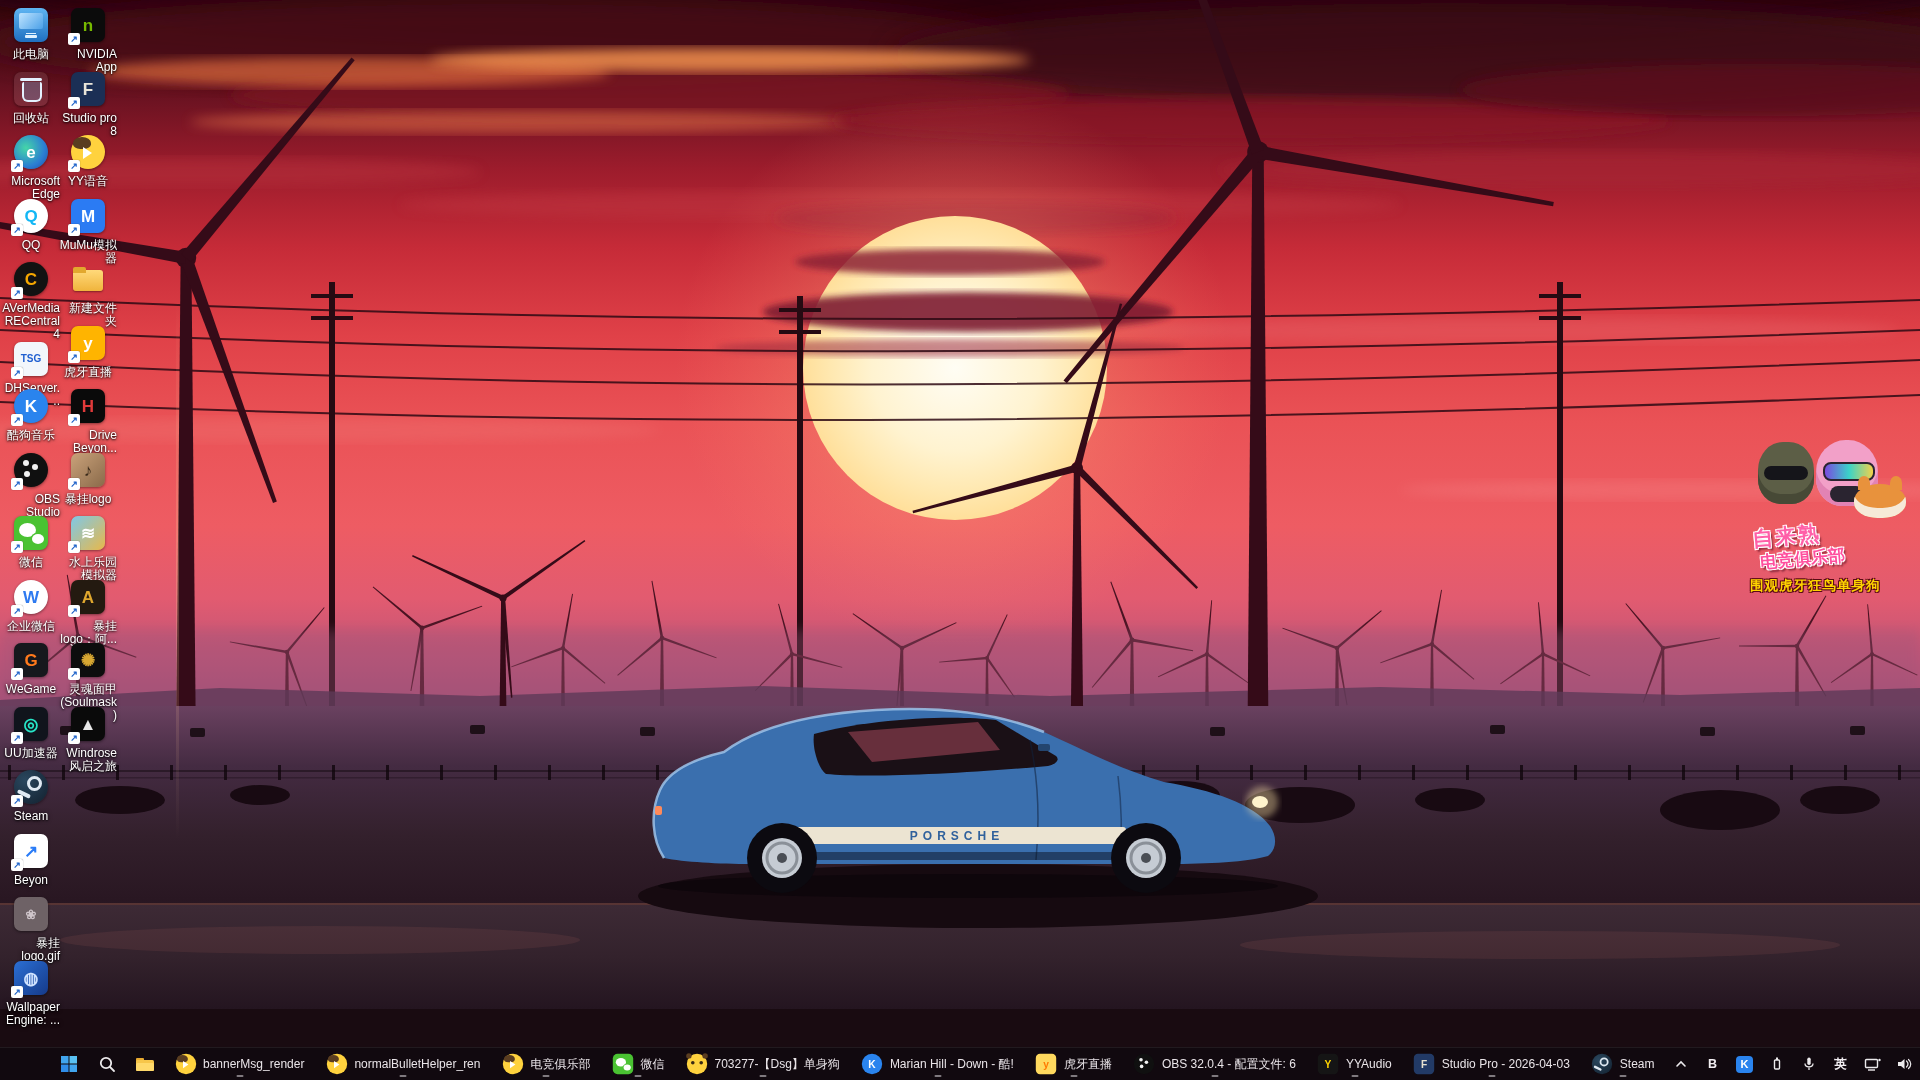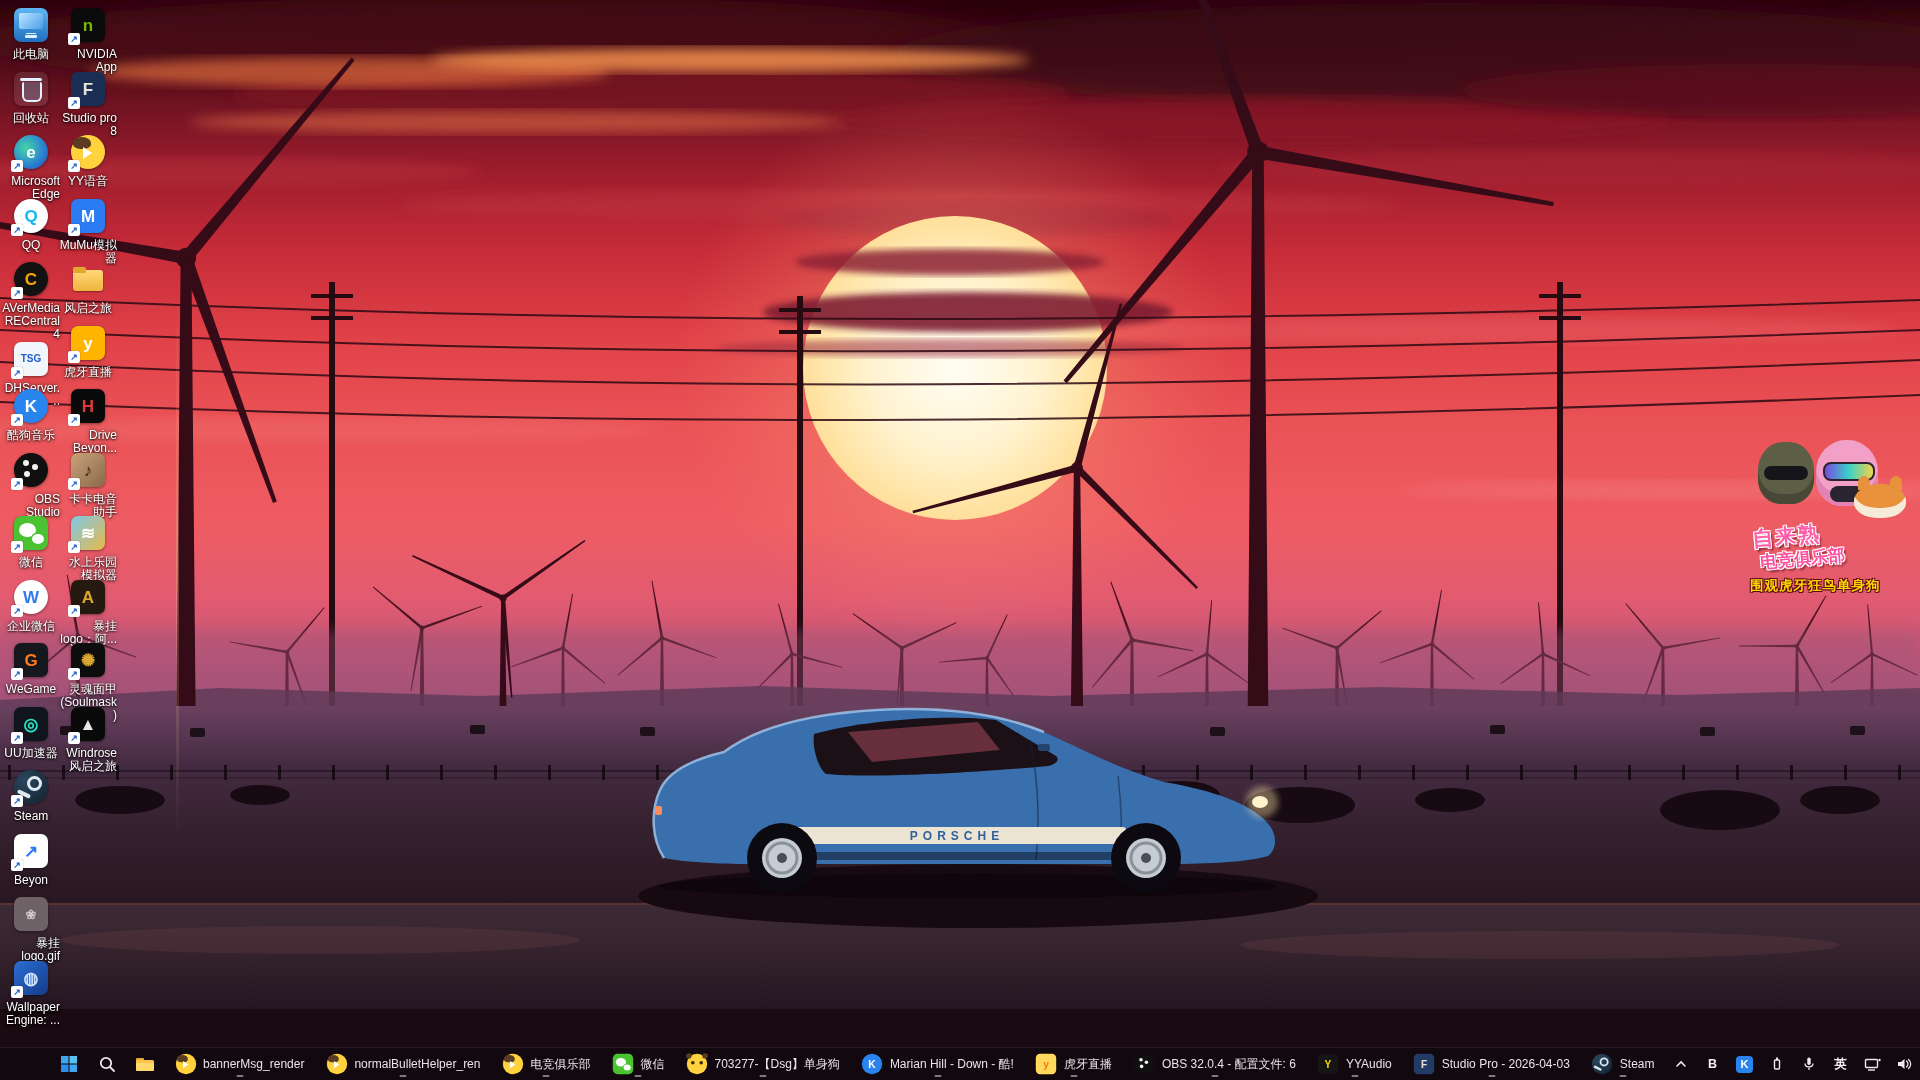--- a/index.html
+++ b/index.html
@@ -541,42 +541,42 @@
       </div>
       <div class="dicon" style="left: 59px; top: 199px;">
         <span class="ic kind-glyph" style="background: rgb(43, 123, 243);">
           <span class="g" style="color: rgb(255, 255, 255);">M</span>
           <span class="sc">↗</span>
         </span>
         <div class="lbl">MuMu模拟器</div>
       </div>
       <div class="dicon" style="left: 59px; top: 262px;">
         <span class="ic kind-folder"></span>
-        <div class="lbl">风启之旅</div>
+        <div class="lbl">新建文件夹</div>
       </div>
       <div class="dicon" style="left: 59px; top: 326px;">
         <span class="ic kind-glyph" style="background: rgb(255, 180, 0);">
           <span class="g" style="color: rgb(255, 255, 255);">y</span>
           <span class="sc">↗</span>
         </span>
         <div class="lbl">虎牙直播</div>
       </div>
       <div class="dicon" style="left: 59px; top: 389px;">
         <span class="ic kind-glyph" style="background: rgb(10, 10, 10);">
           <span class="g" style="color: rgb(224, 58, 58);">H</span>
           <span class="sc">↗</span>
         </span>
         <div class="lbl">Drive Beyon...</div>
       </div>
       <div class="dicon" style="left: 59px; top: 453px;">
         <span class="ic kind-glyph" style="background: linear-gradient(135deg, rgb(202, 162, 122), rgb(138, 106, 74));">
           <span class="g" style="color: rgb(58, 42, 26);">♪</span>
           <span class="sc">↗</span>
         </span>
-        <div class="lbl">卡卡电音助手</div>
+        <div class="lbl">暴挂logo</div>
       </div>
       <div class="dicon" style="left: 59px; top: 516px;">
         <span class="ic kind-glyph" style="background: linear-gradient(135deg, rgb(126, 200, 232), rgb(232, 184, 74));">
           <span class="g" style="color: rgb(255, 255, 255);">≋</span>
           <span class="sc">↗</span>
         </span>
         <div class="lbl">水上乐园模拟器</div>
       </div>
       <div class="dicon" style="left: 59px; top: 580px;">
         <span class="ic kind-glyph" style="background: rgb(36, 26, 16);">

